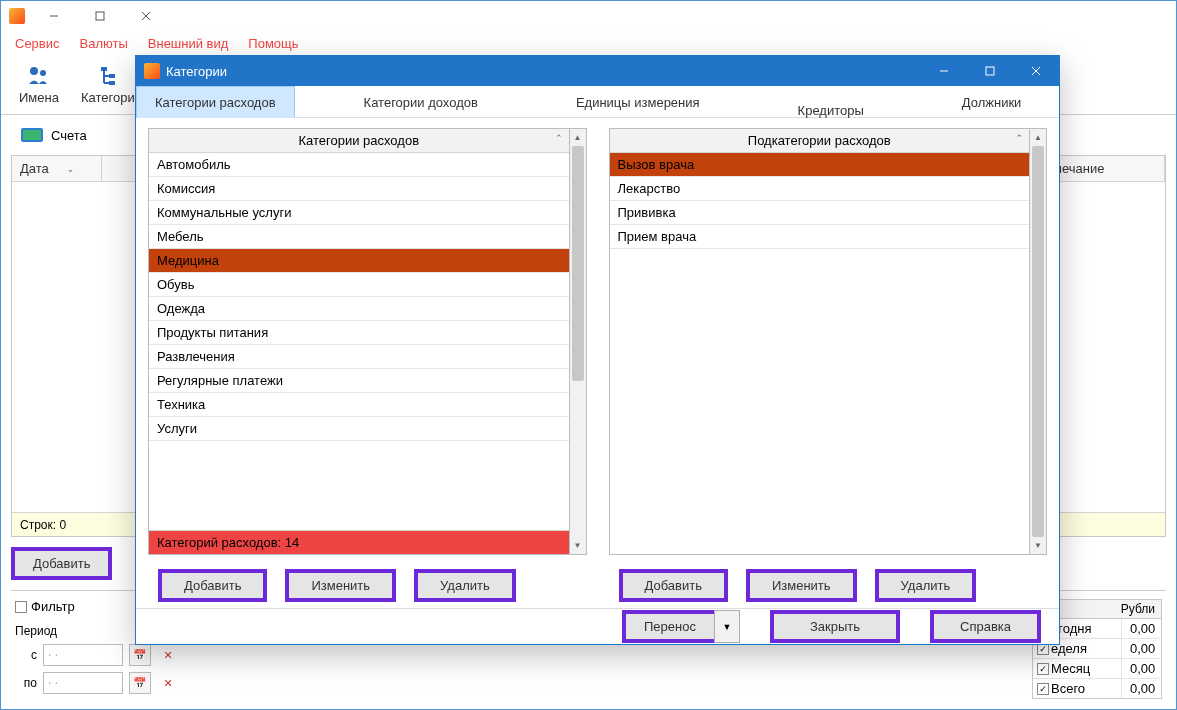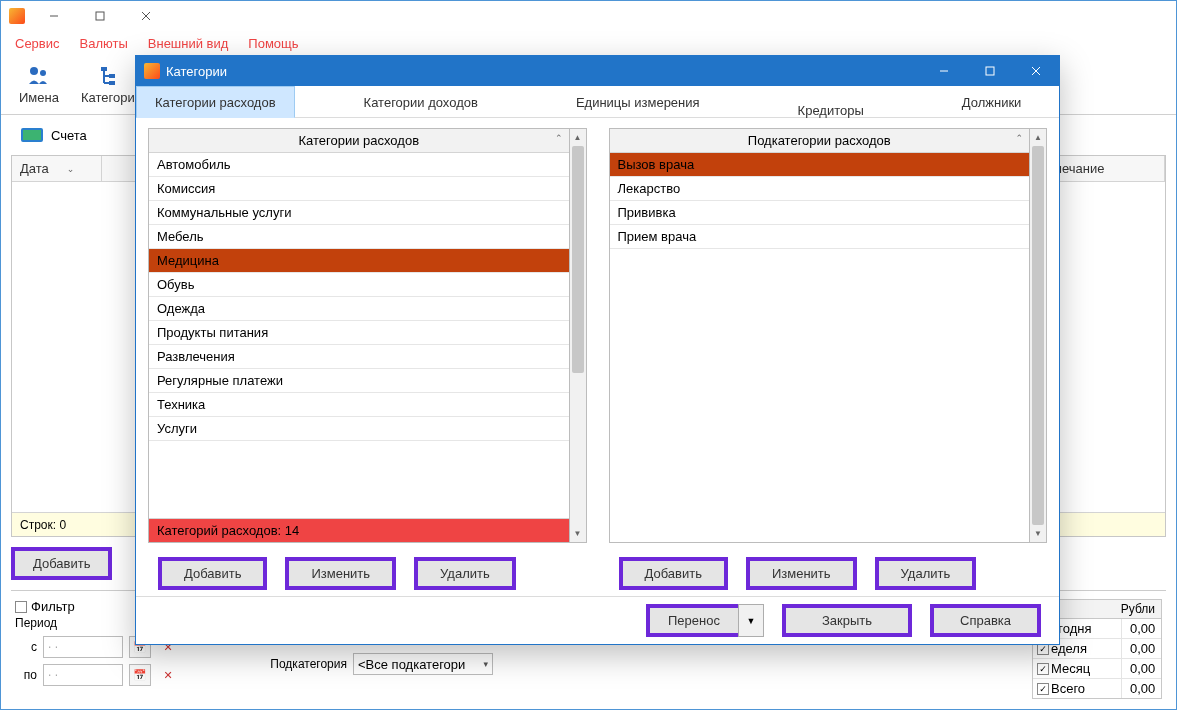--- a/index.html
+++ b/index.html
@@ -76,21 +76,21 @@
 .cat-item.selected { background: #c2410c; }
 .cat-footer { background: #ef4444; border-top: 1px solid #d4d4d4; padding: 4px 8px; font-size: 13px; }
 .scroll-col { width: 17px; background: #f1f1f1; border-top:1px solid #bcbcbc; border-right:1px solid #bcbcbc; border-bottom:1px solid #bcbcbc; display:flex; flex-direction:column; }
 .sc-btn { height:17px; display:flex; align-items:center; justify-content:center; font-size:8px; color:#666; background:#f1f1f1; }
 .sc-track { flex:1; position:relative; }
 .sc-thumb { position:absolute; left:2px; right:2px; top:0; height:60%; background:#c7c7c7; border-radius:2px; }
 
 .cat-btns { display: flex; gap: 18px; padding: 14px 0 2px 10px; }
 .cat-btns .btn { padding: 5px 22px; }
 
-.modal-footer { height: 48px; border-top: 1px solid #dcdcdc; display: flex; align-items: center; justify-content: flex-end; gap: 18px; padding: 0 18px; }
+.modal-footer { height: 36px; border-top: 1px solid #dcdcdc; display: flex; align-items: center; justify-content: flex-end; gap: 30px; padding: 0 18px; }
 .split-btn { display:flex; }
 .split-btn .btn { border-right:none; }
 .split-btn .dd { width:26px; border:1px solid #adadad; background:#f1f1f1; display:flex; align-items:center; justify-content:center; font-size:9px; }
 
 </style>
 </head>
 <body>
 
 <div class="main-window">
   <div class="main-titlebar">
@@ -171,49 +171,35 @@
     <div class="btn-row">
       <button class="btn">Добавить</button>
     </div>
 
     <div class="filter-panel">
       <div class="fp-left">
         <div style="display:flex;align-items:center;gap:4px;">
           <span class="chk"></span>
           <span>Фильтр</span>
         </div>
-        <div style="margin-top:2px;font-size:12px;">Период</div>
+        <div style="margin-top:10px;font-size:12px;">Период</div>
         <div class="fp-row">
           <label>с</label>
           <div class="date-input">  .  .</div>
           <div class="icon-btn">📅</div>
           <div class="icon-btn" style="color:#c33;border:none;background:none;">✕</div>
         </div>
         <div class="fp-row">
           <label>по</label>
           <div class="date-input">  .  .</div>
           <div class="icon-btn">📅</div>
           <div class="icon-btn" style="color:#c33;border:none;background:none;">✕</div>
         </div>
       </div>
 
-      <div class="fp-mid">
-        <div class="r">
-          <label>Категория</label>
-          <div class="sel" style="width:140px;">
-              <span>&lt;Все категории&gt;</span>
-            </div>
-        </div>
-        <div class="r">
-          <label>Подкатегория</label>
-          <div class="sel" style="width:140px;">
-              <span>&lt;Все подкатегори</span>
-            </div>
-        </div>
-      </div>
 
       <div class="fp-right">
         <div class="fp-right-h">Рубли</div>
         <div id="summary-rows">
             <div class="fp-right-row">
               <div class="l">
                 <span class="chk">✓</span>
                 <span>егодня</span>
               </div>
               <div class="v">0,00</div>

